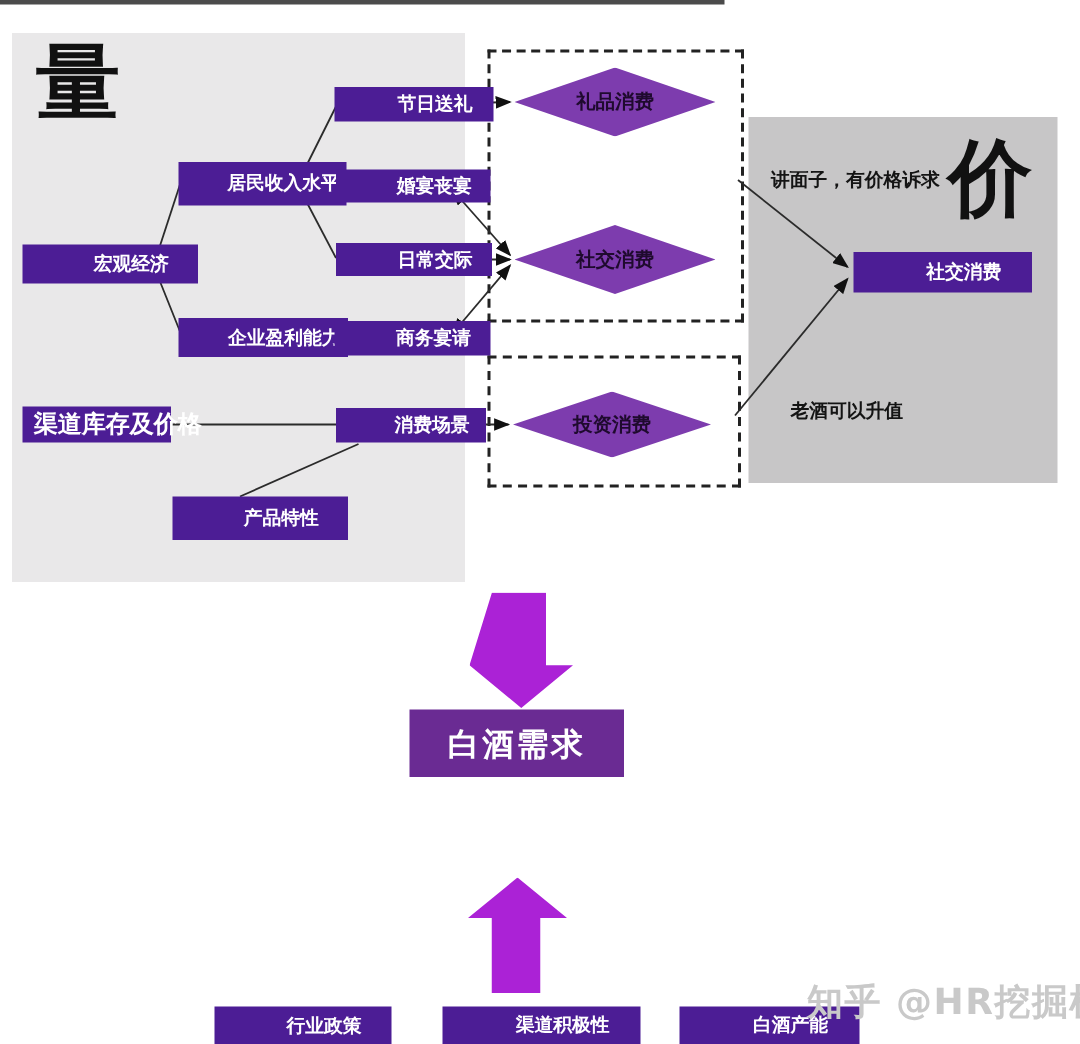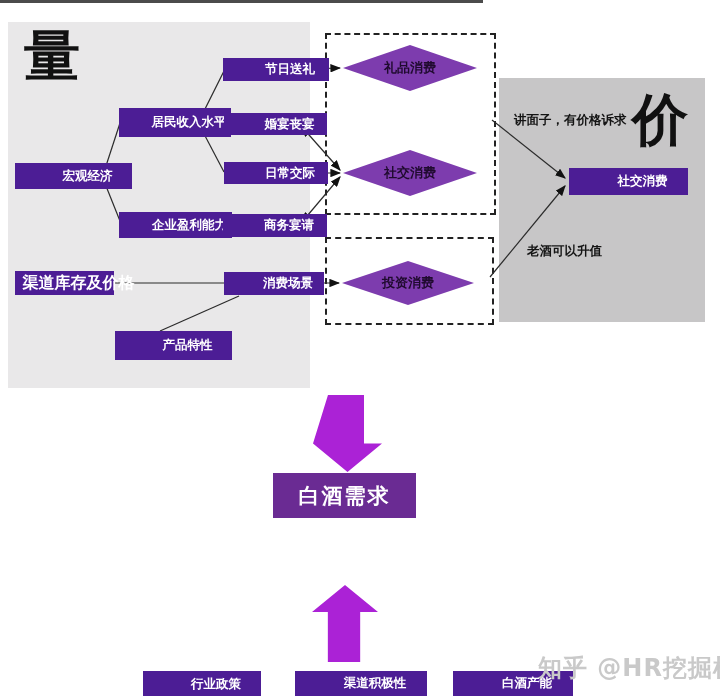--- a/index.html
+++ b/index.html
@@ -106,21 +106,21 @@
   <div class="pbox" style="left:15px;top:271px;width:71px;height:24px;font-size:16px;">渠道库存及价格</div>
   <div class="pbox" style="left:224px;top:272px;width:72px;height:23px;">消费场景</div>
   <div class="pbox" style="left:115px;top:331px;width:89px;height:29px;">产品特性</div>
 
   <div class="diamond" style="left:343px;top:45px;width:134px;height:46px;">礼品消费</div>
   <div class="diamond" style="left:343px;top:150px;width:134px;height:46px;">社交消费</div>
   <div class="diamond" style="left:342px;top:261px;width:132px;height:44px;">投资消费</div>
 
   <div class="pbox" style="left:569px;top:168px;width:91px;height:27px;">社交消费</div>
   <div class="note" style="left:514px;top:112px;">讲面子，有价格诉求</div>
-  <div class="note" style="left:527px;top:243px;">老酒可以升值</div>
+  <div class="note" style="left:527px;top:266px;">老酒可以升值</div>
 
   <div class="bigarrow arrow-down"></div>
   <div class="flowbox" style="left:273px;top:473px;width:143px;height:45px;">白酒需求</div>
   <div class="bigarrow arrow-up"></div>
 
   <div class="pbox" style="left:143px;top:671px;width:90px;height:27px;">行业政策</div>
   <div class="pbox" style="left:295px;top:671px;width:104px;height:25px;">渠道积极性</div>
   <div class="pbox" style="left:453px;top:671px;width:92px;height:25px;">白酒产能</div>
 
   <div class="watermark">知乎 @HR挖掘机</div>

